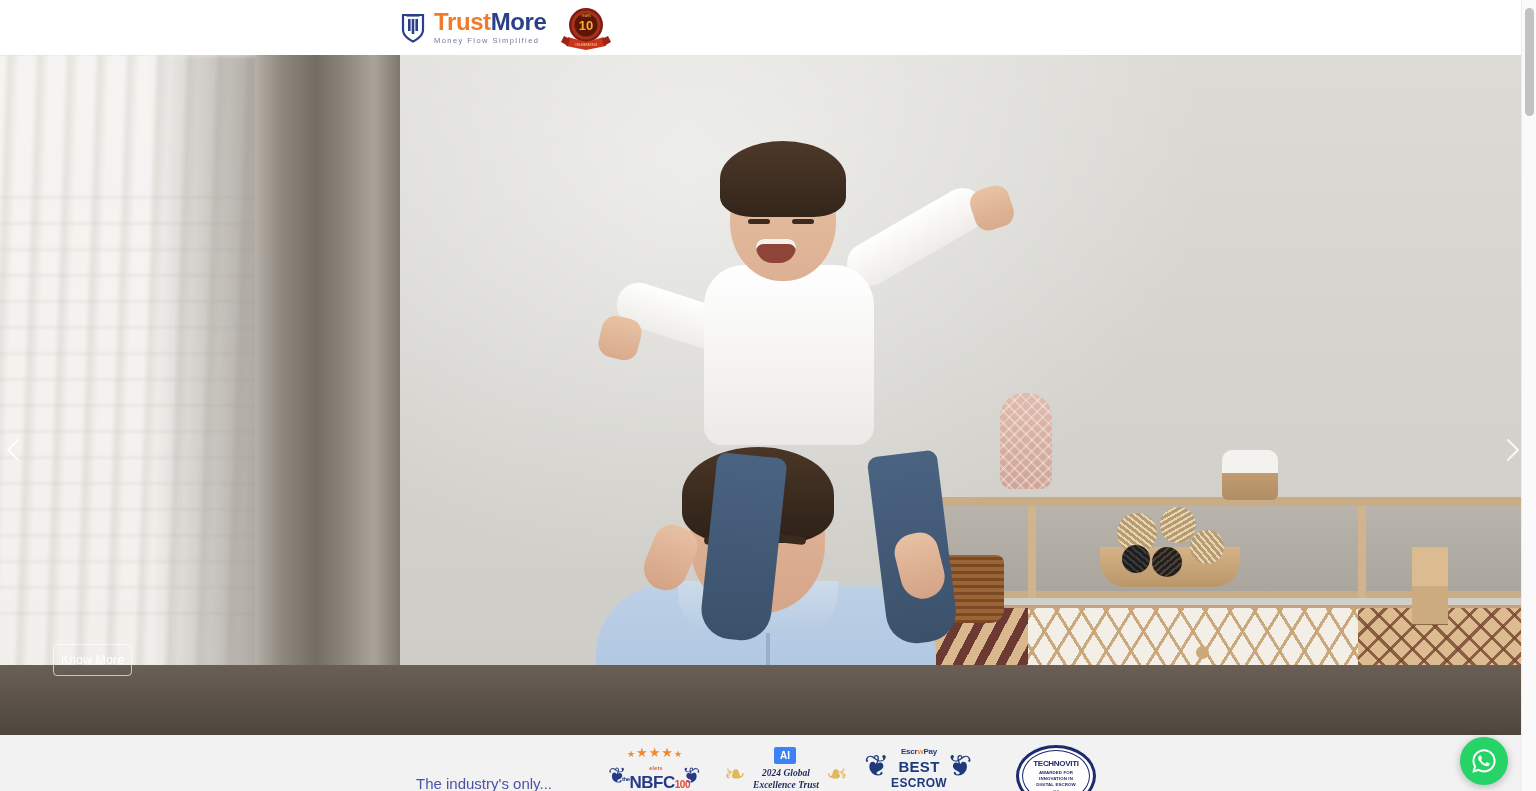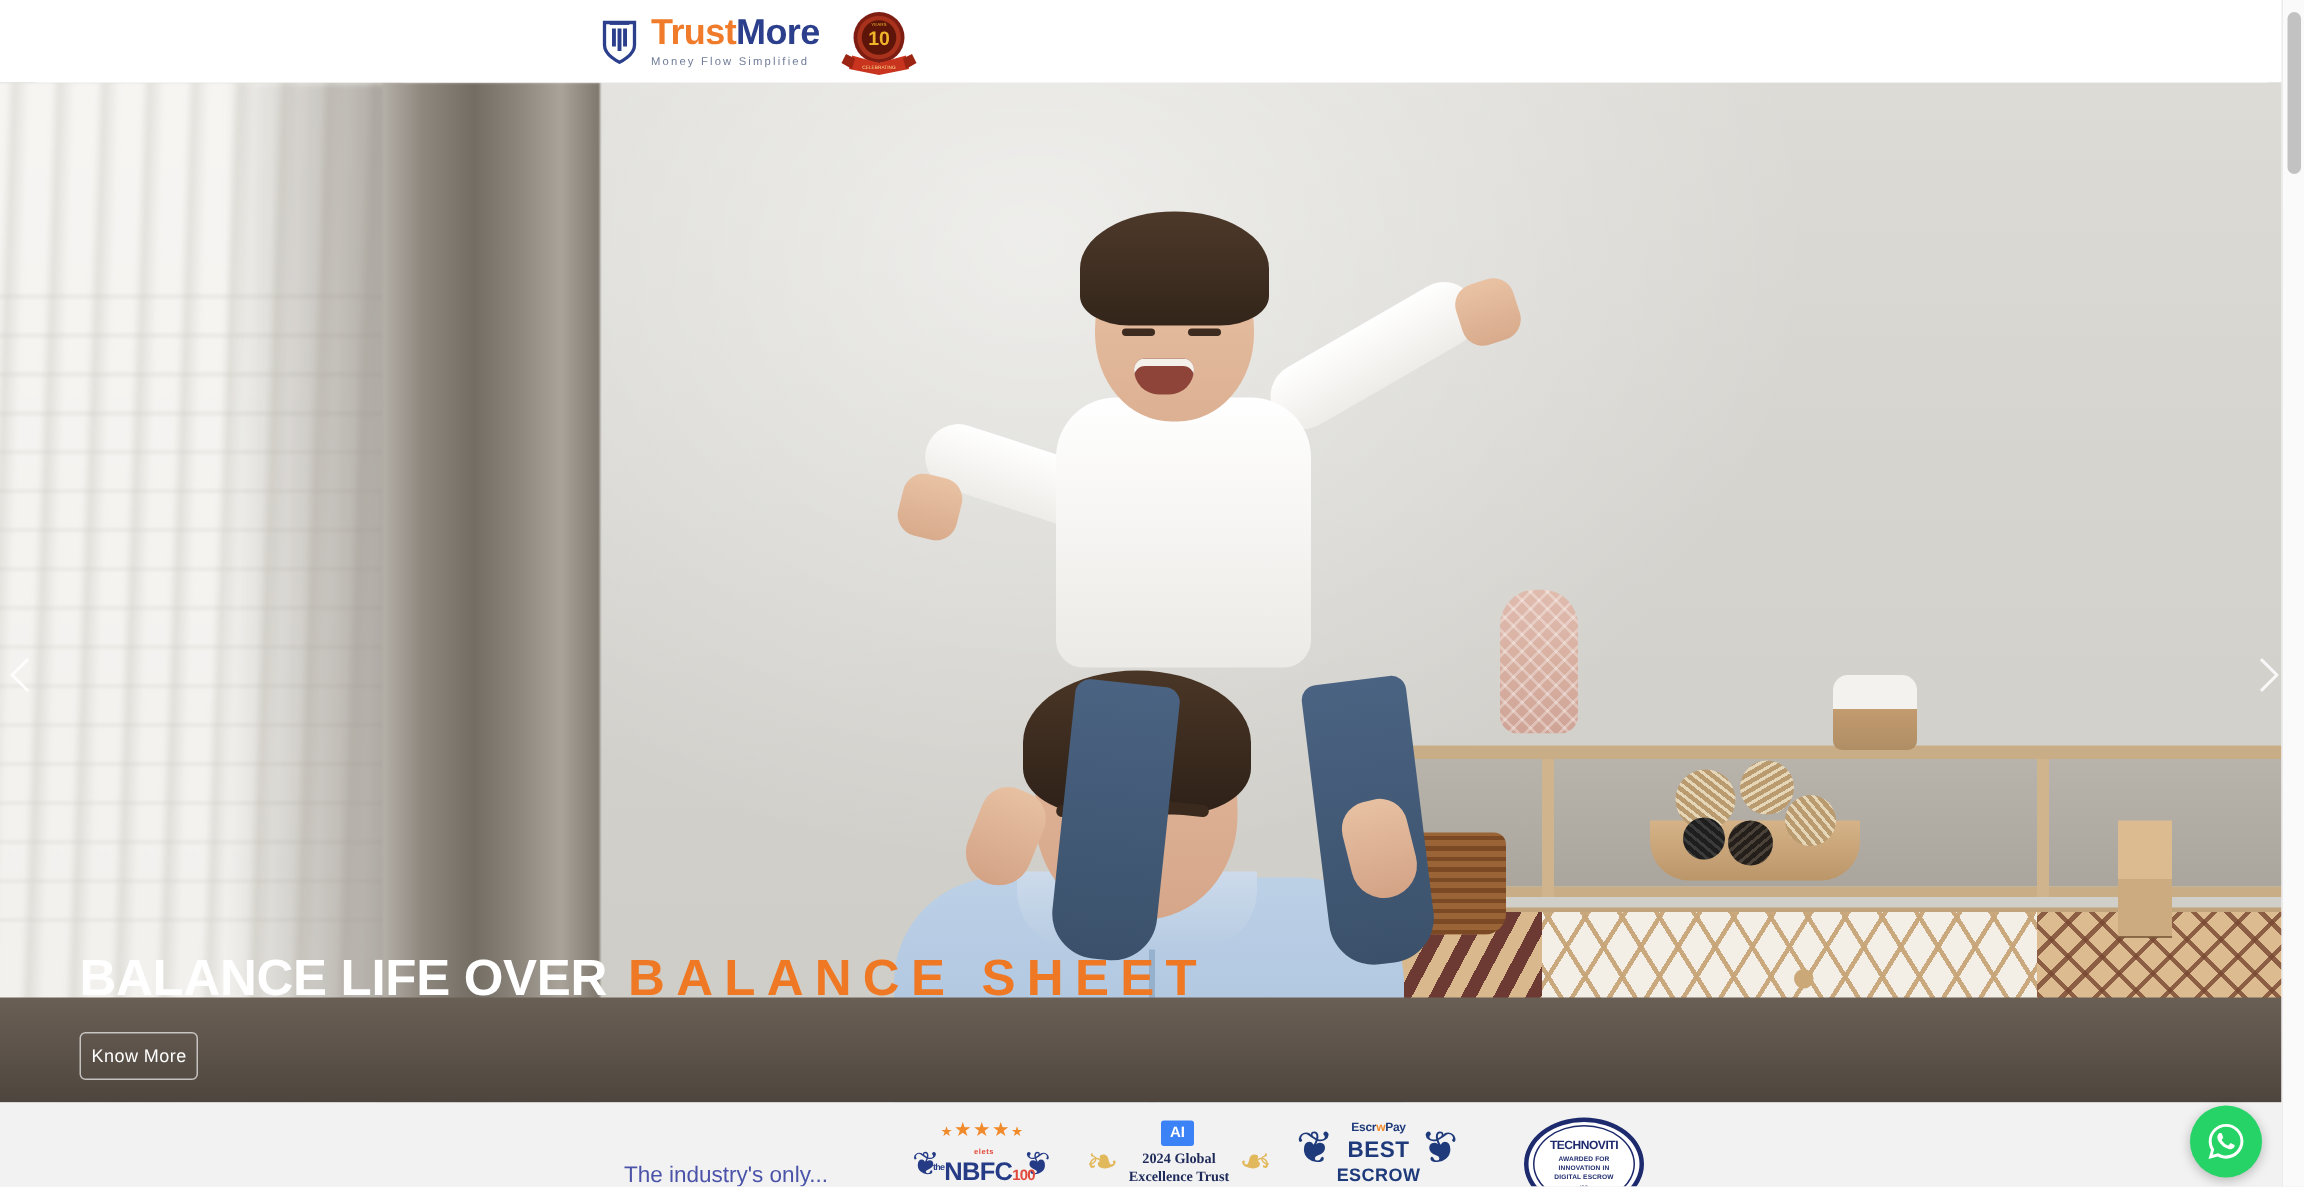--- a/index.html
+++ b/index.html
@@ -434,21 +434,21 @@
   .ai-box {
     position: absolute; left: 52px; top: 4px;
     width: 22px; height: 17px; border-radius: 2px;
     background: #3b82f6; color: #fff;
     font-size: 10px; font-weight: bold; text-align: center; line-height: 17px;
   }
   .ai-l1, .ai-l2 {
     position: absolute; top: 24px; width: 112px; text-align: center;
     left: 8px;
     font-family: "Liberation Serif", serif;
-    color: #1e2a5a; font-size: 9.5px; line-height: 12px; font-weight: bold;
+    color: #1e2a5a; font-size: 9.5px; line-height: 12px; font-weight: bold; font-style: italic;
   }
   .ai-l2 { top: 36px; }
   .gl { position: absolute; top: 18px; color: #e2b85c; font-size: 26px; line-height: 26px; }
   .gl.l { left: 2px; }
   .gl.r { right: 2px; transform: scaleX(-1); }
 
   
   .b-escrow { left: 866px; width: 104px; height: 52px; }
   .esc-brand { position: absolute; left: 22px; top: 4px; width: 62px; text-align: center;
                font-size: 8px; font-weight: bold; color: #1e3a7b; letter-spacing: -.2px; }
@@ -611,23 +611,20 @@
       <div class="boy-head"></div>
       <div class="boy-hair"></div>
       <div class="boy-eye1"></div>
       <div class="boy-eye2"></div>
       <div class="boy-mouth"></div>
     </div>
 
     <div class="floor"></div>
 
     <div class="hero-text">
-      <div class="headline">
-        <span>BALANCE LIFE OVER</span><span class="hl-accent">BALANCE SHEET</span>
-      </div>
       <div class="know-more">Know More</div>
     </div>
 
     <div class="arrow prev">
       <span class="chev"></span>
     </div>
     <div class="arrow next">
       <span class="chev"></span>
     </div>
   </div>

